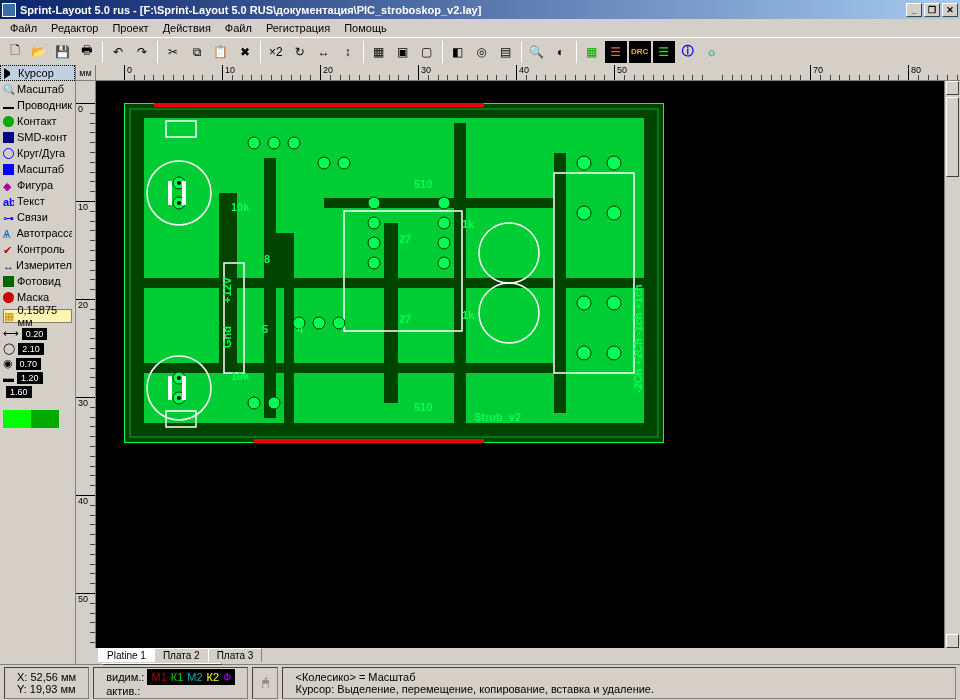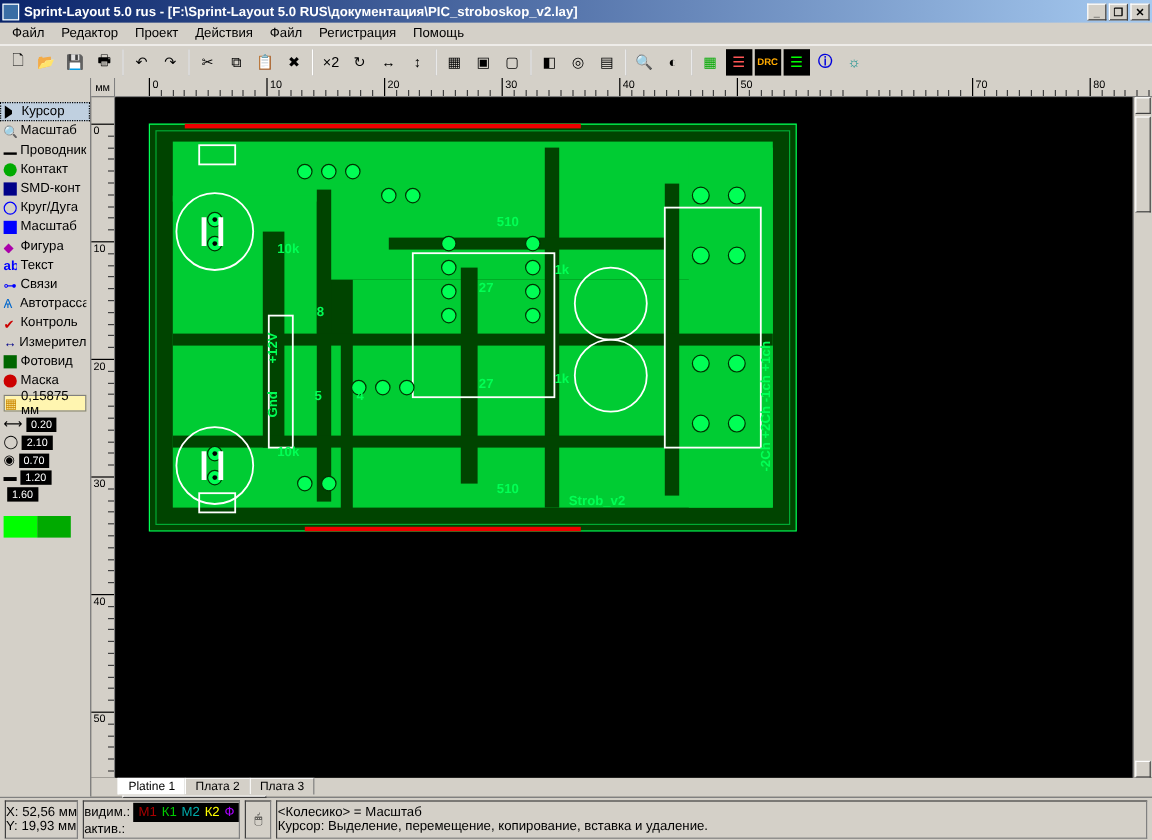--- a/index.html
+++ b/index.html
@@ -19,21 +19,21 @@
   .toolbar { height:28px; background:#d4d0c8; border-top:1px solid #fff; display:flex; align-items:center; padding:0 4px; gap:2px; }
   .tb-btn { width:22px; height:22px; border:1px solid transparent; display:flex; align-items:center; justify-content:center; cursor:pointer; font-size:12px;}
   .tb-sep { width:1px; height:22px; background:#808080; border-right:1px solid #fff; margin:0 2px;}
   
   
   .main { flex:1; display:flex; min-height:0;}
   
   
   .toolbox { width:76px; background:#d4d0c8; border-right:1px solid #808080; display:flex; flex-direction:column; overflow:hidden;}
   .tool { height:16px; display:flex; align-items:center; padding:0 3px; gap:3px; cursor:pointer;}
-  .tool.active { background:#c0d0e0; border:1px dotted #000;margin-top:20px;}
+  .tool.active { background:#c0d0e0; border:1px dotted #000;}
   .tool .ticon { width:11px; height:11px; display:inline-block;}
   .tool span { overflow:hidden; white-space:nowrap;}
   .props { padding:4px 3px; font-size:10px;}
   .props .gridval { height:14px; background:#fff5b0; border:1px solid #808080; display:flex; align-items:center; justify-content:center; margin-bottom:4px;}
   .props .prow { display:flex; align-items:center; gap:3px; margin-bottom:2px;}
   .props .pval { background:#000; color:#fff; padding:1px 4px; font-size:9px; min-width:24px; text-align:center;}
   .layerswatch { margin:6px 3px; width:58px; height:38px; }
   .layerswatch .sw { display:inline-block; width:28px; height:18px;}
   
   
@@ -59,21 +59,21 @@
   .hscroll-area { height:16px; display:flex; background:#d4d0c8;flex-direction:column;}
   .tabs { display:flex; align-items:flex-end; padding-left:22px;}
   .tab { padding:1px 8px; background:#d4d0c8; border:1px solid #808080; border-top-color:#fff; border-left-color:#fff; border-bottom:none; margin-right:-1px; cursor:pointer; font-size:10px;}
   .tab.active { background:#fff;}
   .hscroll { flex:1; position:relative; margin-left:10px;}
   .hscroll .track { position:absolute; inset:1px; background:#e0e0e0;}
   .hscroll .thumb { position:absolute; top:1px; bottom:1px; left:16px; width:120px; background:#d4d0c8; border:1px solid #fff; border-right-color:#404040; border-bottom-color:#404040;}
   
   
   .statusbar { height:36px; background:#d4d0c8; border-top:1px solid #808080; display:flex; align-items:center; gap:4px; padding:2px 4px; font-size:10px;}
-  .statusbar .panel { border:1px solid #808080; border-top-color:#404040; border-left-color:#404040; padding:2px 0; height:32px; display:flex; flex-direction:column; justify-content:center;}
+  .statusbar .panel { border:1px solid #808080; border-top-color:#404040; border-left-color:#404040; padding:2px 12px; height:32px; display:flex; flex-direction:column; justify-content:center;}
   .statusbar .layers { background:#000; color:#fff; padding:2px 4px; display:inline-flex; gap:4px;}
   .statusbar .layers span.m1{color:#a00;} .statusbar .layers span.k1{color:#0c0;} .statusbar .layers span.m2{color:#0aa;} .statusbar .layers span.k2{color:#ff0;} .statusbar .layers span.f{color:#a0f;}
 </style>
 </head>
 <body>
 
 <div class="titlebar">
   <div class="icon"></div>
   <div class="title">Sprint-Layout 5.0 rus   - [F:\Sprint-Layout 5.0 RUS\документация\PIC_stroboskop_v2.lay]</div>
   <div class="ctlbtn">_</div>

